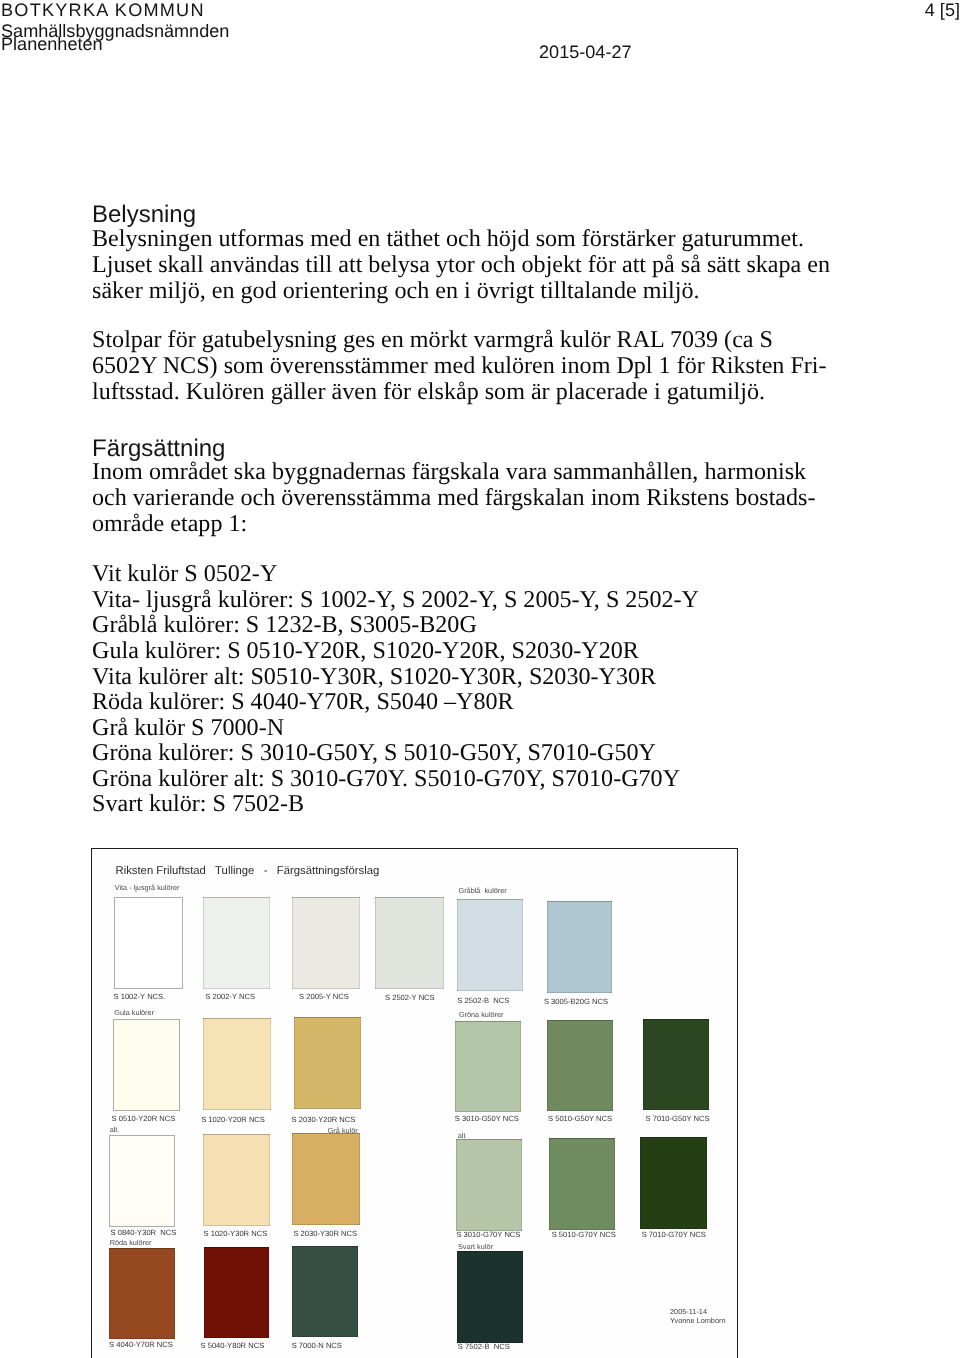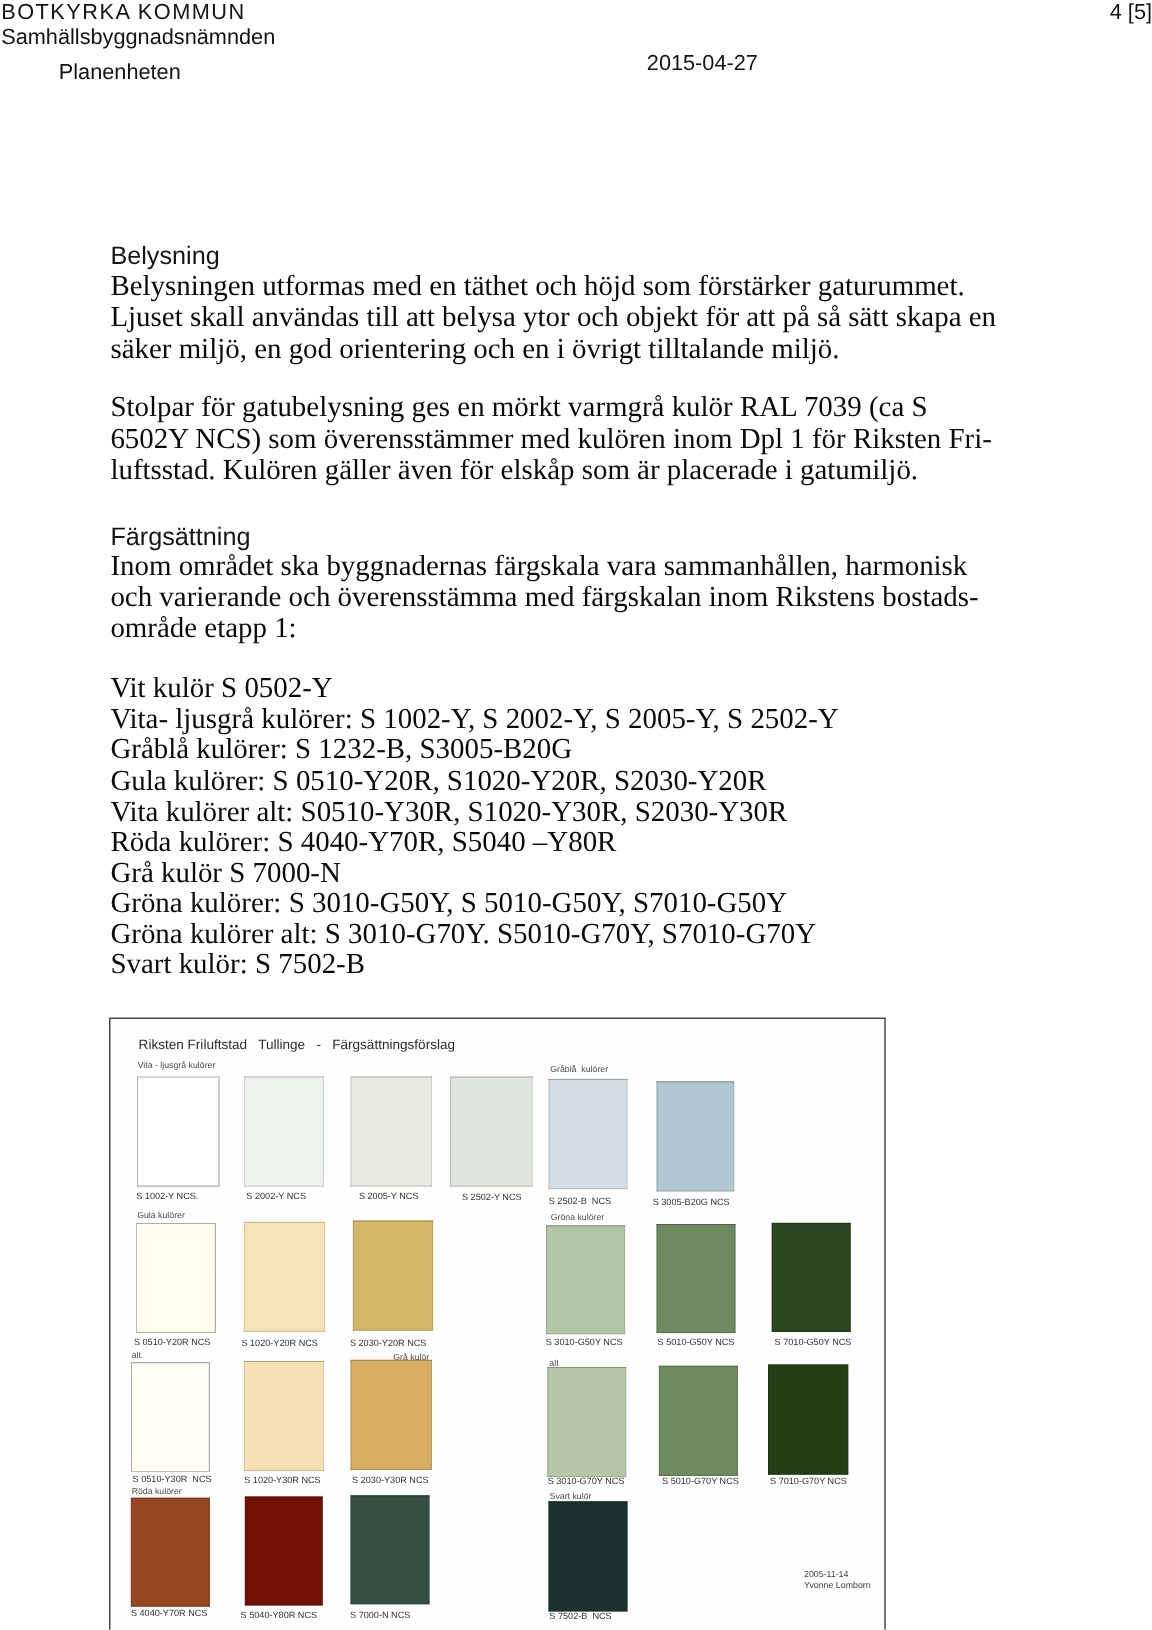--- a/index.html
+++ b/index.html
@@ -9,21 +9,21 @@
        font-family:"Liberation Serif",serif;color:#000;
        -webkit-font-smoothing:antialiased;text-rendering:geometricPrecision;}
   .page{position:relative;width:960px;height:1358px;background:#fff;}
 
   
   .hline{position:absolute;font-family:"Liberation Sans",sans-serif;
          font-size:18.1px;line-height:1;color:#141414;white-space:nowrap;}
 
   
   .shead{position:absolute;font-family:"Liberation Sans",sans-serif;
-         font-size:21px;line-height:1;color:#151515;white-space:nowrap;}
+         font-size:24px;line-height:1;color:#151515;white-space:nowrap;}
   .bline{position:absolute;font-family:"Liberation Serif",serif;
          font-size:24.1px;line-height:1;color:#0a0a0a;white-space:nowrap;}
 
   
   .chart{position:absolute;left:91px;top:848px;width:647px;height:586px;
          border:1.4px solid #1d1d1d;background:#fefefe;box-sizing:border-box;
          overflow:hidden;}
   .chart-inner{position:relative;width:100%;height:100%;}
   .chart-title{position:absolute;font-family:"Liberation Sans",sans-serif;
                font-size:11.3px;color:#2c2c2c;white-space:pre;}
@@ -38,21 +38,21 @@
   .credit{position:absolute;font-family:"Liberation Sans",sans-serif;font-size:7.35px;
           color:#3f3f3f;white-space:nowrap;line-height:1;}
 </style>
 </head>
 <body>
 
 <div class="page">
 
   <div class="hline" style="left:1px;top:1.4px;letter-spacing:1.25px;">BOTKYRKA KOMMUN</div>
   <div class="hline" style="left:1px;top:21.5px;">Samhällsbyggnadsnämnden</div>
-  <div class="hline" style="left:1px;top:51px;margin-left:48px;">Planenheten</div>
+  <div class="hline" style="left:1px;top:35px;">Planenheten</div>
   <div class="hline" style="right:0px;top:1.4px;">4 [5]</div>
   <div class="hline" style="left:539px;top:42.5px;">2015-04-27</div>
 
   <div id="body-layer">
 
     <div class="shead" style="left:92px;top:203.4px;">Belysning</div>
     <div class="bline" style="left:92px;top:227.2px;">Belysningen utformas med en täthet och höjd som förstärker gaturummet.</div>
     <div class="bline" style="left:92px;top:252.8px;">Ljuset skall användas till att belysa ytor och objekt för att på så sätt skapa en</div>
     <div class="bline" style="left:92px;top:278.5px;">säker miljö, en god orientering och en i övrigt tilltalande miljö.</div>
     <div class="bline" style="left:92px;top:328.2px;">Stolpar för gatubelysning ges en mörkt varmgrå kulör RAL 7039 (ca S</div>
@@ -100,21 +100,21 @@
         <div class="sw-lab" style="left: 109.2px; top: 266.5px;">S 1020-Y20R NCS</div>
         <div class="sw" style="left: 202px; top: 168px; width: 67px; height: 92px; background: rgb(213, 183, 106);"></div>
         <div class="sw-lab" style="left: 199.6px; top: 267px;">S 2030-Y20R NCS</div>
         <div class="sw" style="left: 363px; top: 172px; width: 66px; height: 91px; background: rgb(179, 198, 168);"></div>
         <div class="sw-lab" style="left: 362.8px; top: 266.4px; text-align: center;">S 3010-G50Y NCS</div>
         <div class="sw" style="left: 455px; top: 171px; width: 66px; height: 91px; background: rgb(111, 138, 97);"></div>
         <div class="sw-lab" style="left: 456px; top: 266.4px;">S 5010-G50Y NCS</div>
         <div class="sw" style="left: 551px; top: 170px; width: 66px; height: 91px; background: rgb(43, 71, 34);"></div>
         <div class="sw-lab" style="left: 553.5px; top: 266.4px;">S 7010-G50Y NCS</div>
         <div class="sw pale" style="left: 17px; top: 286px; width: 66px; height: 92px; background: rgb(255, 253, 246);"></div>
-        <div class="sw-lab" style="left: 18.5px; top: 380.4px;">S 0510-Y30R  NCS</div>
+        <div class="sw-lab" style="left: 18.5px; top: 380.4px;">S 0840-Y30R  NCS</div>
         <div class="sw" style="left: 111px; top: 285px; width: 67px; height: 92px; background: rgb(245, 223, 179);"></div>
         <div class="sw-lab" style="left: 111.5px; top: 380.5px;">S 1020-Y30R NCS</div>
         <div class="sw" style="left: 200px; top: 284px; width: 68px; height: 92px; background: rgb(215, 174, 98);"></div>
         <div class="sw-lab" style="left: 201.4px; top: 380.5px;">S 2030-Y30R NCS</div>
         <div class="sw" style="left: 364px; top: 290px; width: 66px; height: 92px; background: rgb(183, 198, 169);"></div>
         <div class="sw-lab" style="left: 364.4px; top: 381.5px;">S 3010-G70Y NCS</div>
         <div class="sw" style="left: 457px; top: 289px; width: 66px; height: 92px; background: rgb(110, 140, 95);"></div>
         <div class="sw-lab" style="left: 459.7px; top: 381.5px;">S 5010-G70Y NCS</div>
         <div class="sw" style="left: 548px; top: 288px; width: 67px; height: 92px; background: rgb(37, 63, 21);"></div>
         <div class="sw-lab" style="left: 549.7px; top: 381.5px;">S 7010-G70Y NCS</div>

